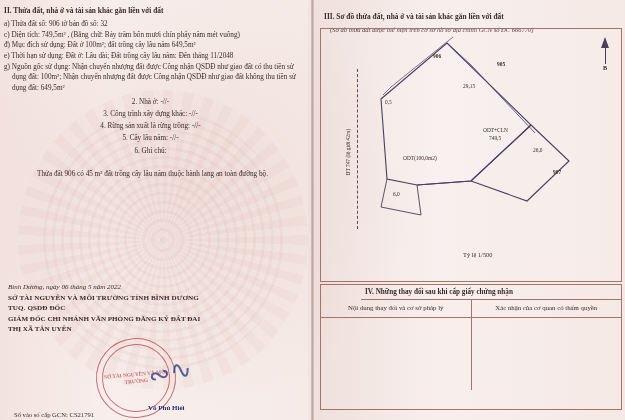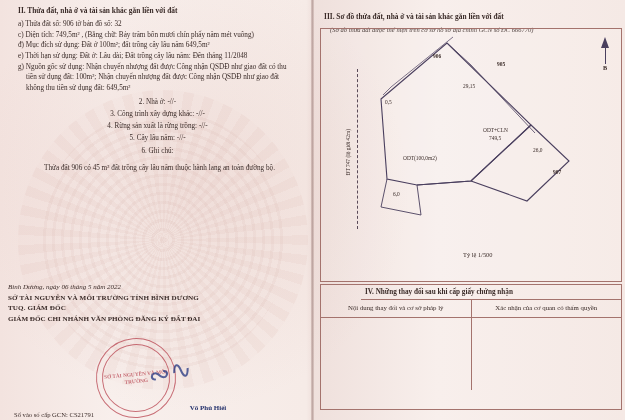--- a/index.html
+++ b/index.html
@@ -33,29 +33,29 @@
     background:repeating-radial-gradient(circle at 50% 50%, rgba(190,130,120,0.12) 0 3px, rgba(255,255,255,0) 3px 9px);
   }
   .fold{
     position:absolute;left:311px;top:0;bottom:0;width:3px;
     background:linear-gradient(90deg,rgba(150,110,105,.25),rgba(120,85,80,.40),rgba(150,110,105,.20));
   }
 
   
   .left{
     position:absolute;left:0;top:0;width:311px;height:420px;
-    padding:6px 10px 0 18px;box-sizing:border-box;
+    padding:6px 10px 0 4px;box-sizing:border-box;
     font-size:7.2px;line-height:1.48;border-radius:7px;
   }
   .sec-title{font-weight:bold;font-size:7.4px;margin-bottom:2px;}
   .item{margin-left:8px;text-indent:-8px;padding-right:4px;}
   .list2{margin-top:3px;text-align:center;}
   .list2 .item{margin-bottom:1.5px;}
   .ghichu{margin-top:2px;}
-  .ghichu-body{margin-left:0;margin-top:7px;}
+  .ghichu-body{margin-left:0;margin-top:13px;}
 
   
   .sig{
     position:absolute;left:8px;right:0;top:282px;
     font-size:7px;line-height:1.5;
   }
   .sig .date{font-style:italic;}
   .sig .org{font-weight:bold;font-size:7.1px;letter-spacing:.1px;}
   .sig .role{font-weight:bold;font-size:7.1px;}
   .stamp{
@@ -70,21 +70,21 @@
   .stamp:before{
     content:"";position:absolute;left:5px;top:5px;right:5px;bottom:5px;
     border:.8px solid #b8434f;border-radius:50%;
   }
   .signature-scribble{
     position:absolute;left:150px;top:352px;width:90px;height:52px;
     color:#2f3f86;font-family:"DejaVu Serif",serif;font-size:26px;
     transform:rotate(-12deg);opacity:.8;
   }
   .signer-name{
-    position:absolute;left:148px;top:404px;width:120px;text-align:center;
+    position:absolute;left:148px;top:404px;width:120px;text-align:left;
     font-size:7px;font-weight:bold;color:#23306b;
   }
   .footer-left{
     position:absolute;left:14px;bottom:2px;font-size:6.6px;
   }
 
   
   .right{
     position:absolute;left:316px;top:6px;width:309px;height:396px;
     padding:6px 8px 0 8px;box-sizing:border-box;
@@ -165,22 +165,23 @@
       <div class="item">4. Rừng sản xuất là rừng trồng:  -//-</div>
       <div class="item">5. Cây lâu năm:  -//-</div>
       <div class="item ghichu">6. Ghi chú:</div>
       <div class="ghichu-body">Thửa đất 906 có 45 m² đất trồng cây lâu năm thuộc hành lang an toàn đường bộ.</div>
     </div>
   </div>
 
   <div class="sig">
     <div class="date">Bình Dương, ngày  06  tháng  5  năm 2022</div>
     <div class="org">SỞ TÀI NGUYÊN VÀ MÔI TRƯỜNG TỈNH BÌNH DƯƠNG</div>
-    <div class="org">TUQ. GIÁM ĐỐC</div>
+    <div class="org">TUQ. QSDĐ ĐỐC</div>
     <div class="role">GIÁM ĐỐC CHI NHÁNH VĂN PHÒNG ĐĂNG KÝ ĐẤT ĐAI</div>
+    <div class="role">THỊ XÃ TÂN UYÊN</div>
   </div>
 
   <div class="stamp">
     <span>SỞ TÀI NGUYÊN VÀ MÔI TRƯỜNG</span>
   </div>
   <div class="signature-scribble">∾∿</div>
   <div class="signer-name">Võ Phú Hiểi</div>
   <div class="footer-left">Số vào sổ cấp GCN: CS21791</div>
 
   <div class="right">

